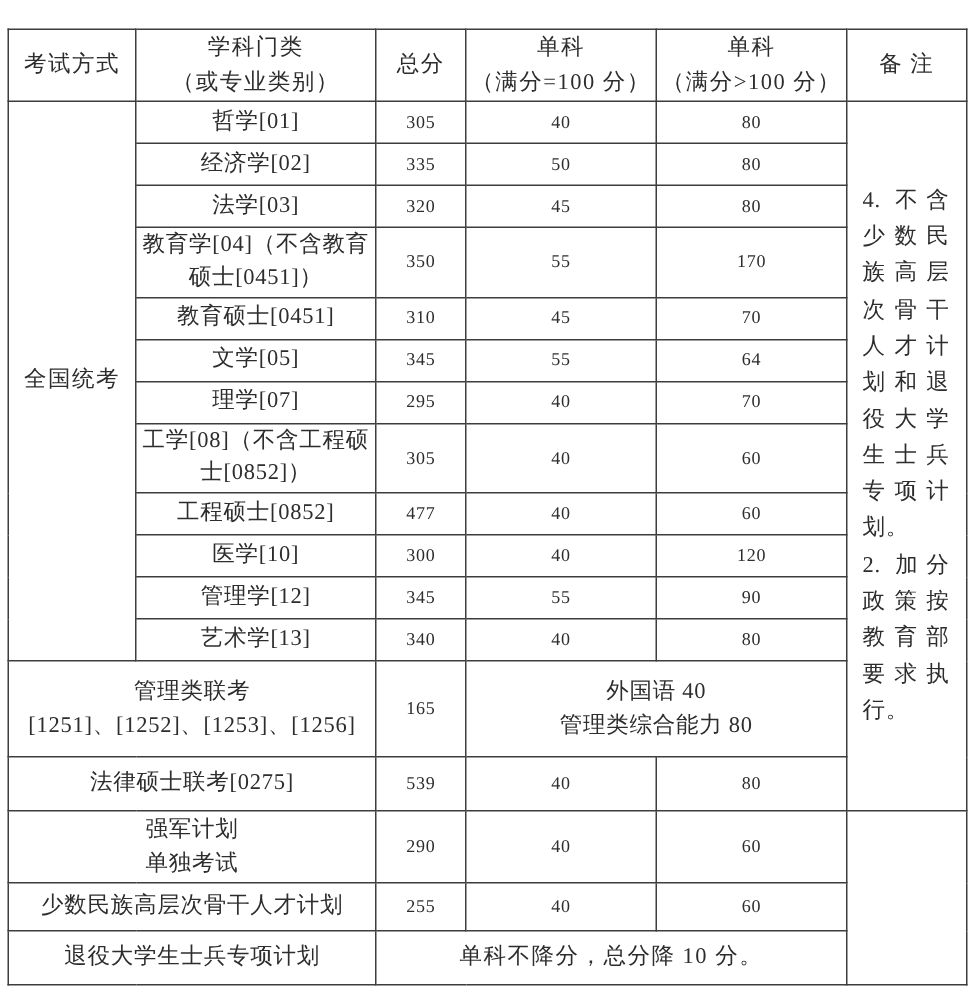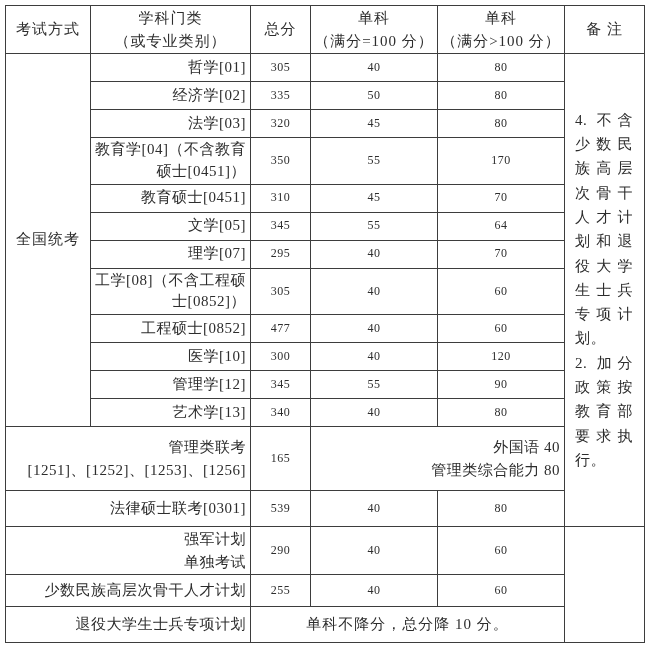--- a/index.html
+++ b/index.html
@@ -1,34 +1,34 @@
 <!DOCTYPE html>
 <html><head>
 <meta charset="utf-8">
 <style>
   html,body{margin:0;padding:0;background:#ffffff;}
   body{
     width:649px;height:665px;position:relative;
     font-family:"Liberation Serif","DejaVu Serif",serif;
     color:#2d2d2d;
   }
-  .table-wrap{position:absolute;left:5px;top:5px;}
+  .table-wrap{position:absolute;left:5px;top:19px;}
   table{
     border-collapse:collapse;table-layout:fixed;width:639px;
     font-size:15px;
   }
   td{
     border:1px solid #3d3d3d;
     padding:1px 2px;
     text-align:center;vertical-align:middle;
     letter-spacing:1px;
     line-height:1.45;
   }
   td.num{font-size:12px;letter-spacing:.5px;}
-  td.left{text-align:right;padding-left:4px;padding-right:4px;letter-spacing:.5px;}
+  td.left{text-align:center;padding-left:4px;padding-right:4px;letter-spacing:.5px;}
   td.hdr{line-height:1.5;}
   tr.h-header{height:48px;}
   tr.h-norm{height:28px;}
   tr.h-dbl{height:43px;}
   tr.h-mgmt{height:64px;}
   tr.h-law{height:36px;}
   tr.h-army{height:46px;}
   tr.h-minor{height:32px;margin-top:48px;}
   tr.h-vet{height:36px;}
   td.remarks{
@@ -158,21 +158,21 @@
       <div>[1251]、[1252]、[1253]、[1256]</div>
     </td>
     <td class="num">165</td>
     <td colspan="2" class="left two-line">
       <div>外国语 40</div>
       <div>管理类综合能力 80</div>
     </td>
   </tr>
 
   <tr class="h-law">
-    <td colspan="2" class="left">法律硕士联考[0301]</td>
+    <td colspan="2" class="left">法律硕士联考[0275]</td>
     <td class="num">539</td>
     <td class="num">40</td>
     <td class="num">80</td>
   </tr>
 
   <tr class="h-army">
     <td colspan="2" class="left two-line">
       <div>强军计划</div>
       <div>单独考试</div>
     </td>

